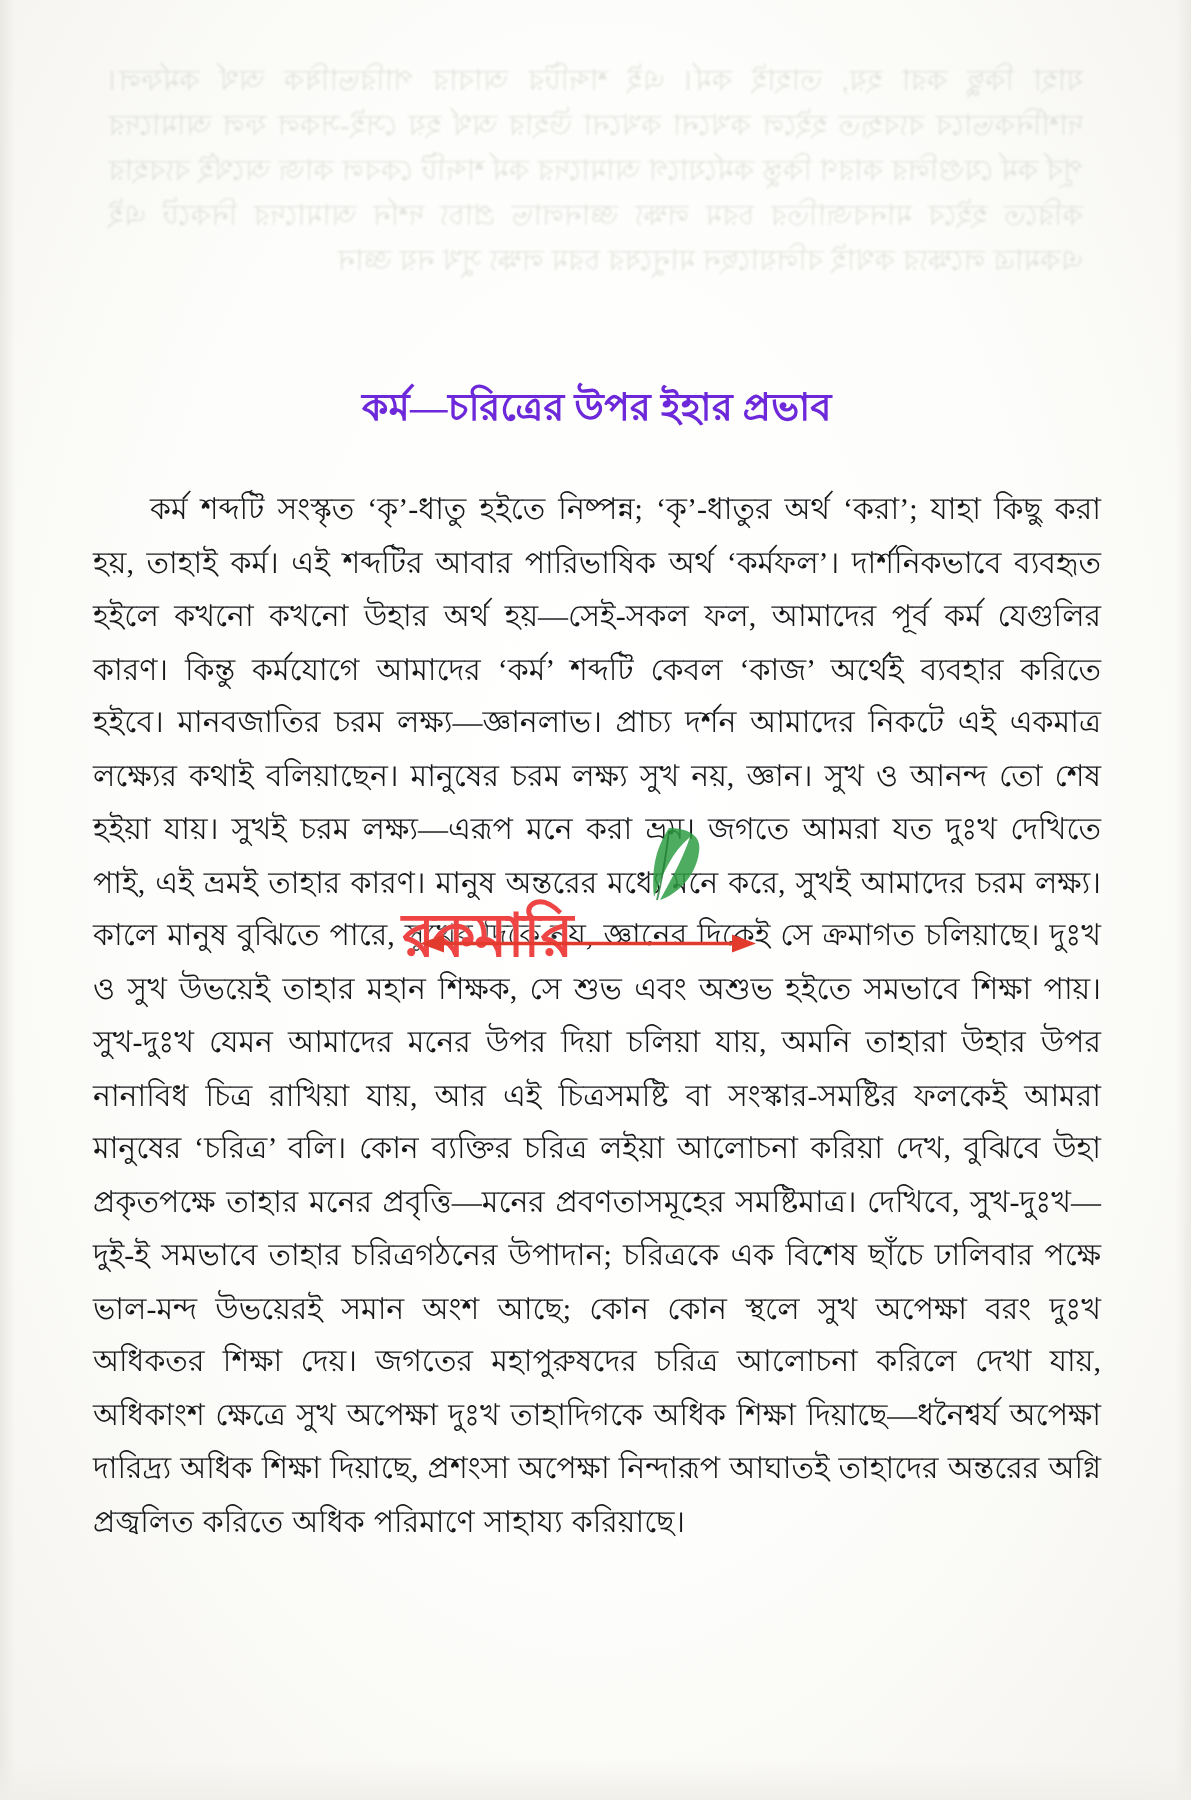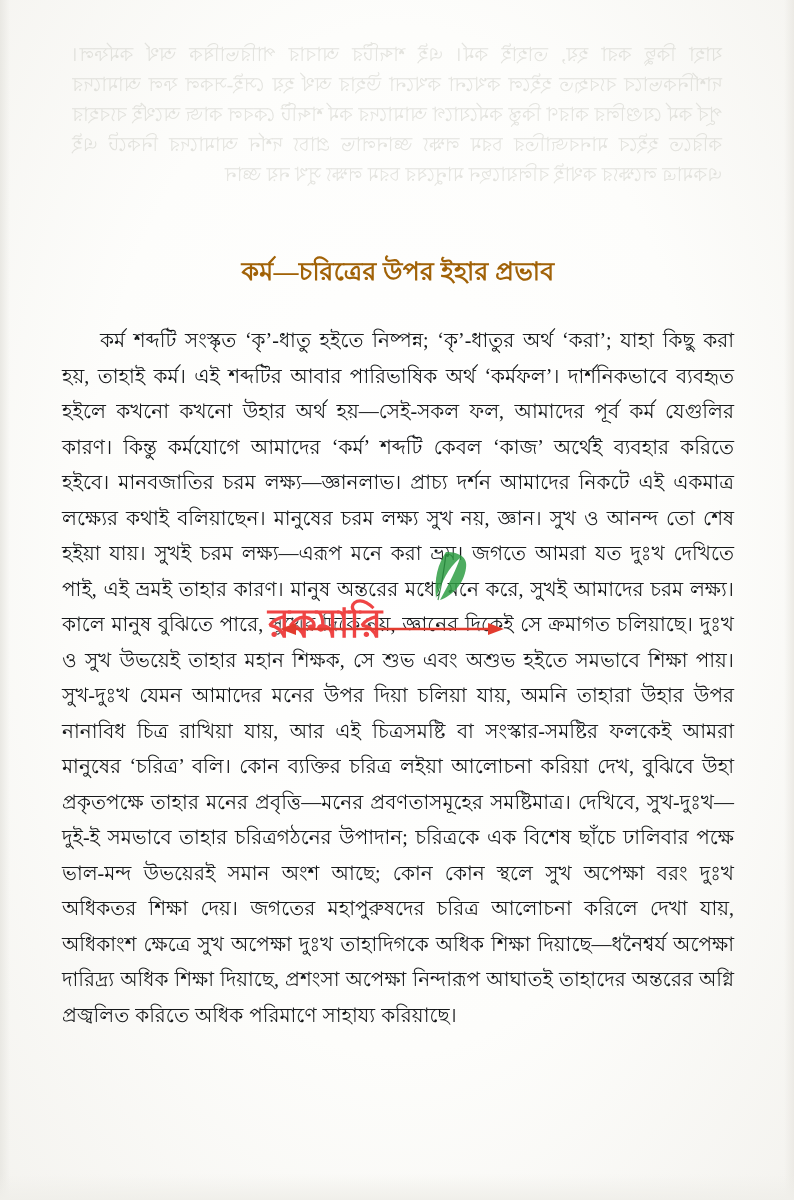--- a/index.html
+++ b/index.html
@@ -70,21 +70,21 @@
     position: absolute;
     left: 62px;
     top: 252px;
     width: 672px;
   }
 
   .chapter-title {
     text-align: center;
     font-size: 25px;
     font-weight: bold;
-    color: #a16207;
+    color: #6d28d9;
     letter-spacing: 0.3px;
     margin: 0 0 28px 0;
   }
 
   .body-text {
     font-size: 20px;
     line-height: 35.5px;
     color: #16181a;
     text-align: justify;
     text-justify: inter-word;

